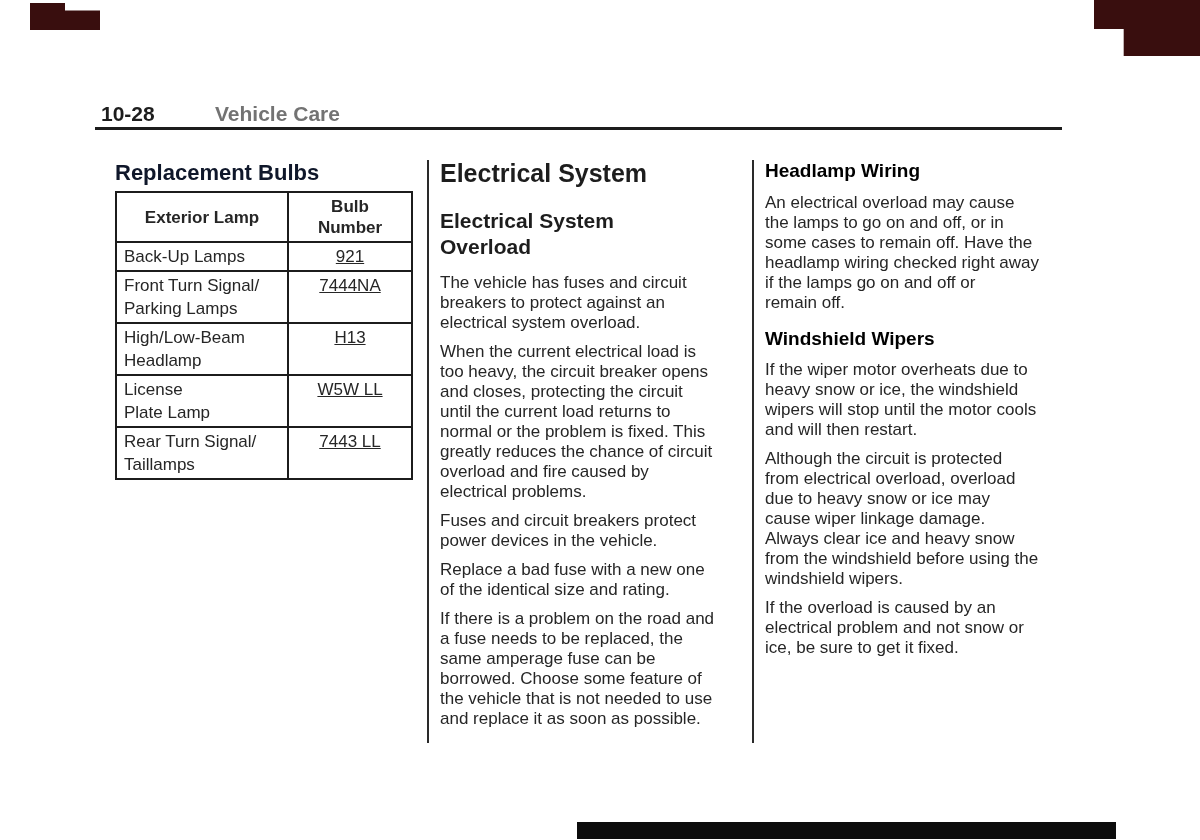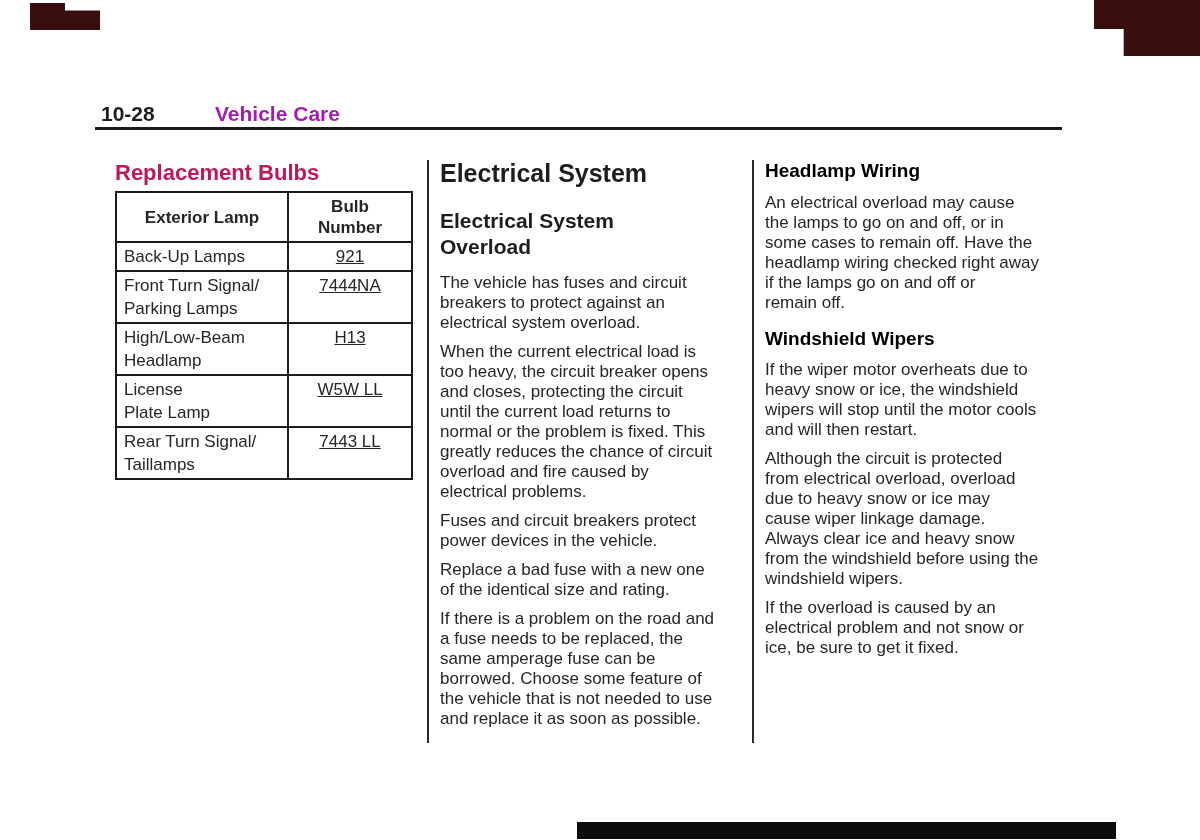--- a/index.html
+++ b/index.html
@@ -8,35 +8,35 @@
     width: 1200px;
     height: 840px;
     background: #ffffff;
     font-family: "Liberation Sans", sans-serif;
     color: #262626;
     overflow: hidden;
   }
 
   
   .hdr-num   { position: absolute; left: 101px; top: 102px; font-size: 21px; font-weight: bold; color: #1d1d1d; }
-  .hdr-title { position: absolute; left: 215px; top: 102px; font-size: 21px; font-weight: bold; color: #a21caf; }
+  .hdr-title { position: absolute; left: 215px; top: 102px; font-size: 21px; font-weight: bold; color: #737373; }
   .hdr-rule  { position: absolute; left: 95px;  top: 127px; width: 967px; height: 3px; background: #1c1c1c; }
 
   
   .col-left  { position: absolute; left: 115px; top: 160px; width: 296px; }
   .col-mid   { position: absolute; left: 440px; top: 158px; width: 302px; }
   .col-right { position: absolute; left: 765px; top: 160px; width: 302px; }
 
   .divider { position: absolute; top: 160px; width: 2px; height: 583px; background: #2a2a2a; }
   .divider.d1 { left: 427px; }
   .divider.d2 { left: 752px; }
 
   
   .h1  { font-size: 25px; font-weight: bold; line-height: 30px; margin: 0 0 20px 0; color: #1d1d1d; }
-  .h2col { font-size: 22px; font-weight: bold; line-height: 26px; margin: 0 0 5px 0; color: #be185d; }
+  .h2col { font-size: 22px; font-weight: bold; line-height: 26px; margin: 0 0 5px 0; color: #0f172a; }
   .h2  { font-size: 21px; font-weight: bold; line-height: 26px; margin: 0 0 13px 0; color: #1d1d1d; white-space: pre-line; }
   .h3  { font-size: 19px; font-weight: bold; line-height: 22px; margin: 0 0 11px 0; color: #000000; }
   .h3.later { margin-top: 15px; margin-bottom: 10px; }
   p.body { font-size: 17px; line-height: 20px; margin: 0 0 9px 0; white-space: pre-line; }
   .note  { font-size: 17px; line-height: 21px; margin-top: 17px; white-space: pre-line; }
 
   
   table.bulbs { border-collapse: collapse; width: 296px; table-layout: fixed; }
   table.bulbs col.c1 { width: 172px; }
   table.bulbs col.c2 { width: 124px; }

